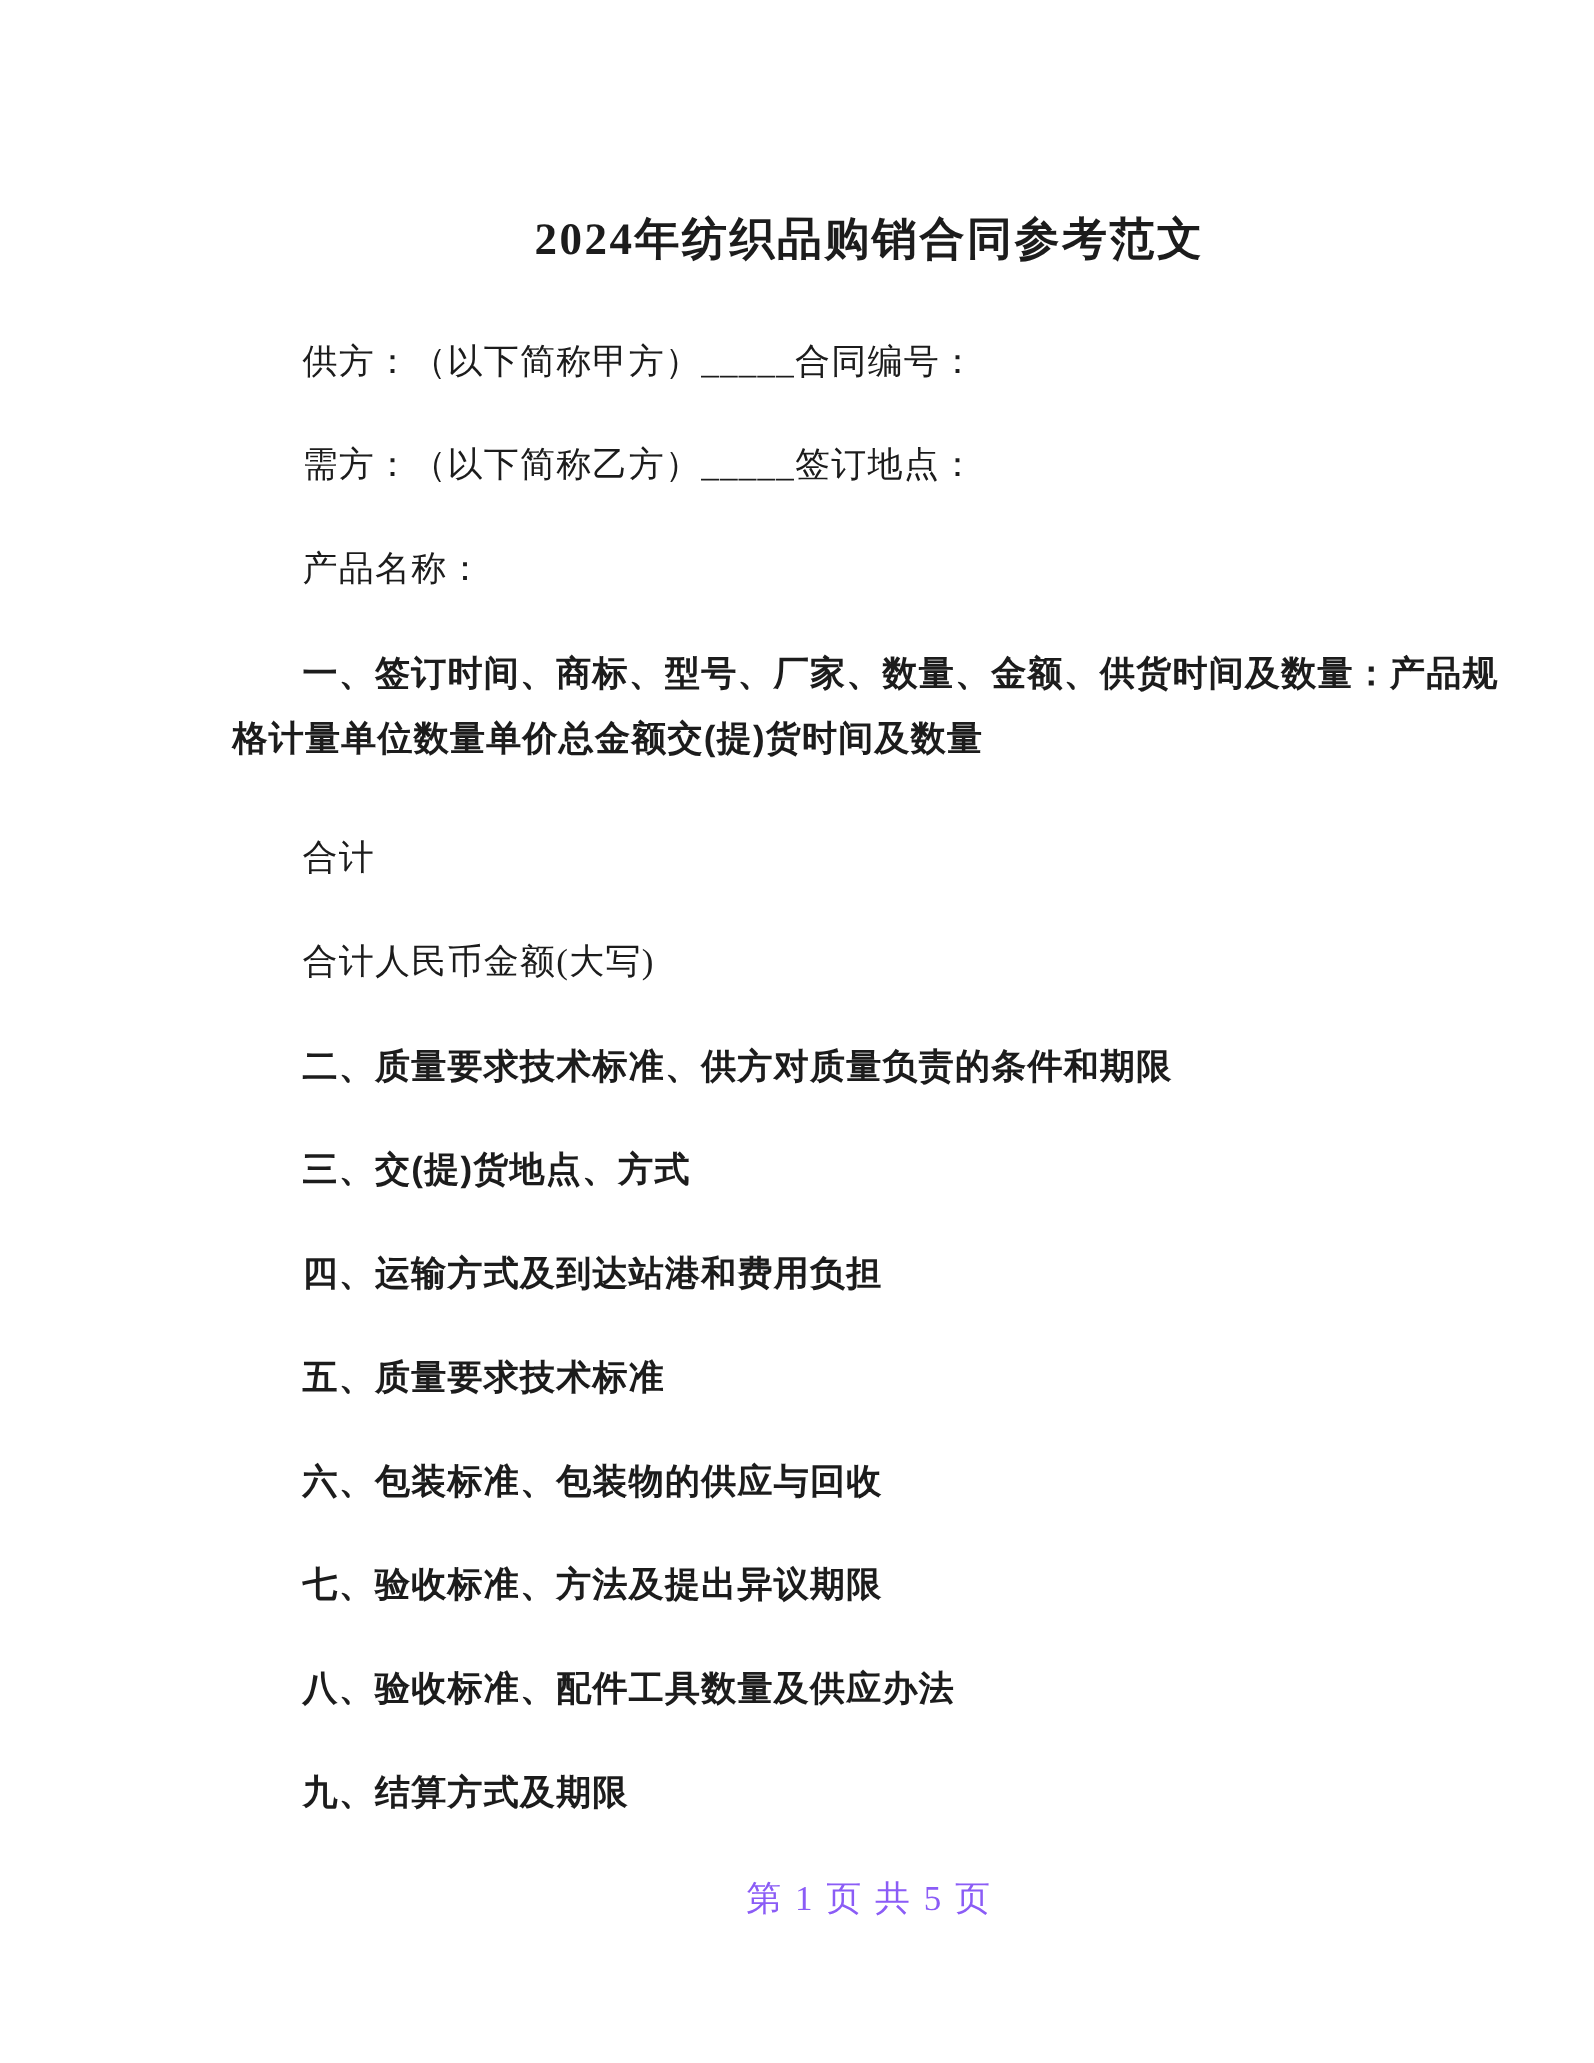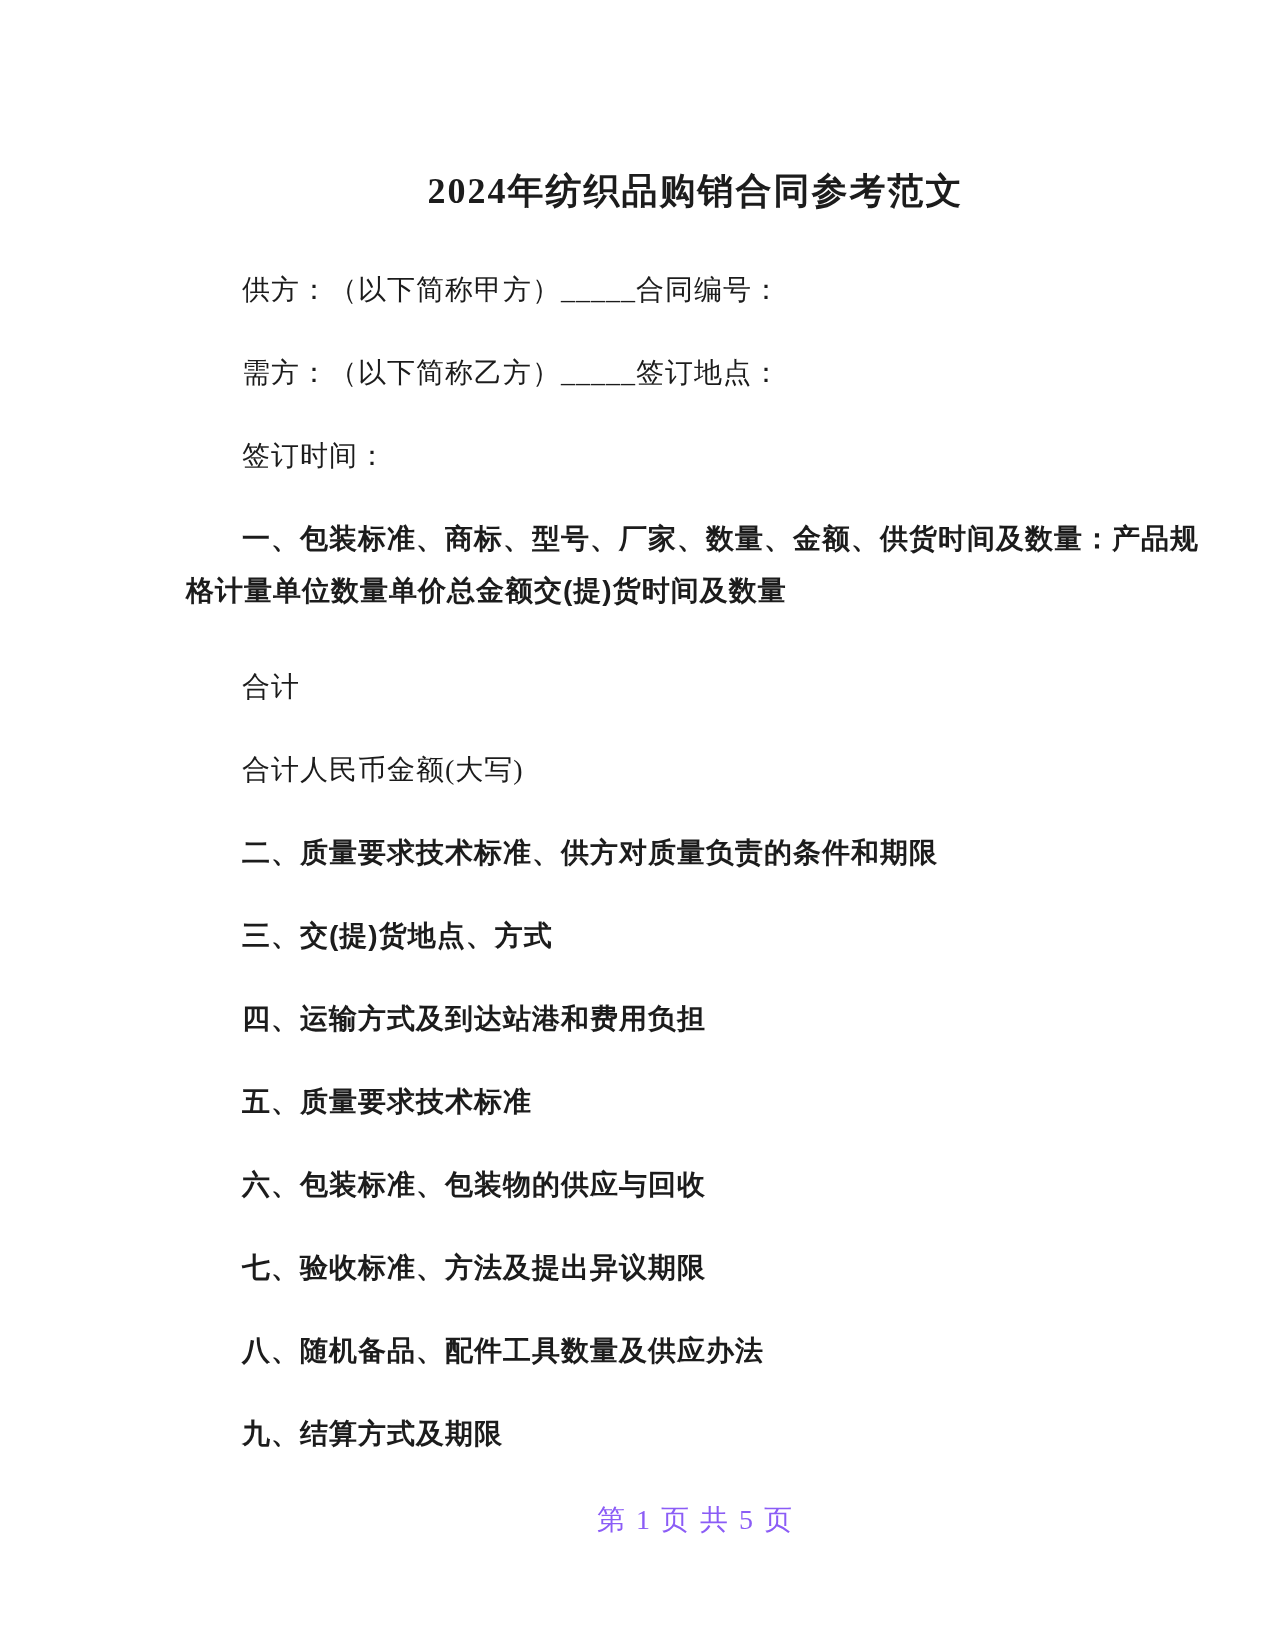--- a/index.html
+++ b/index.html
@@ -60,39 +60,39 @@
 <body>
 
 <div class="page">
 
   <h1 class="doc-title">2024年纺织品购销合同参考范文</h1>
 
   <p class="para">供方：（以下简称甲方）_____合同编号：</p>
 
   <p class="para">需方：（以下简称乙方）_____签订地点：</p>
 
-  <p class="para">签订时间：</p>
+  <p class="para">产品名称：</p>
 
-  <p class="para bold clause-first">一、包装标准、商标、型号、厂家、数量、金额、供货时间及数量：产品规格计量单位数量单价总金额交(提)货时间及数量</p>
+  <p class="para bold clause-first">一、签订时间、商标、型号、厂家、数量、金额、供货时间及数量：产品规格计量单位数量单价总金额交(提)货时间及数量</p>
 
   <p class="para">合计</p>
 
   <p class="para">合计人民币金额(大写)</p>
 
   <p class="para bold">二、质量要求技术标准、供方对质量负责的条件和期限</p>
 
   <p class="para bold">三、交(提)货地点、方式</p>
 
   <p class="para bold">四、运输方式及到达站港和费用负担</p>
 
   <p class="para bold">五、质量要求技术标准</p>
 
   <p class="para bold">六、包装标准、包装物的供应与回收</p>
 
   <p class="para bold">七、验收标准、方法及提出异议期限</p>
 
-  <p class="para bold">八、随机备品、配件工具数量及供应办法</p>
+  <p class="para bold">八、验收标准、配件工具数量及供应办法</p>
 
   <p class="para bold">九、结算方式及期限</p>
 
   <div class="page-footer">第 1 页 共 5 页</div>
 
 </div>
 
 </body></html>

